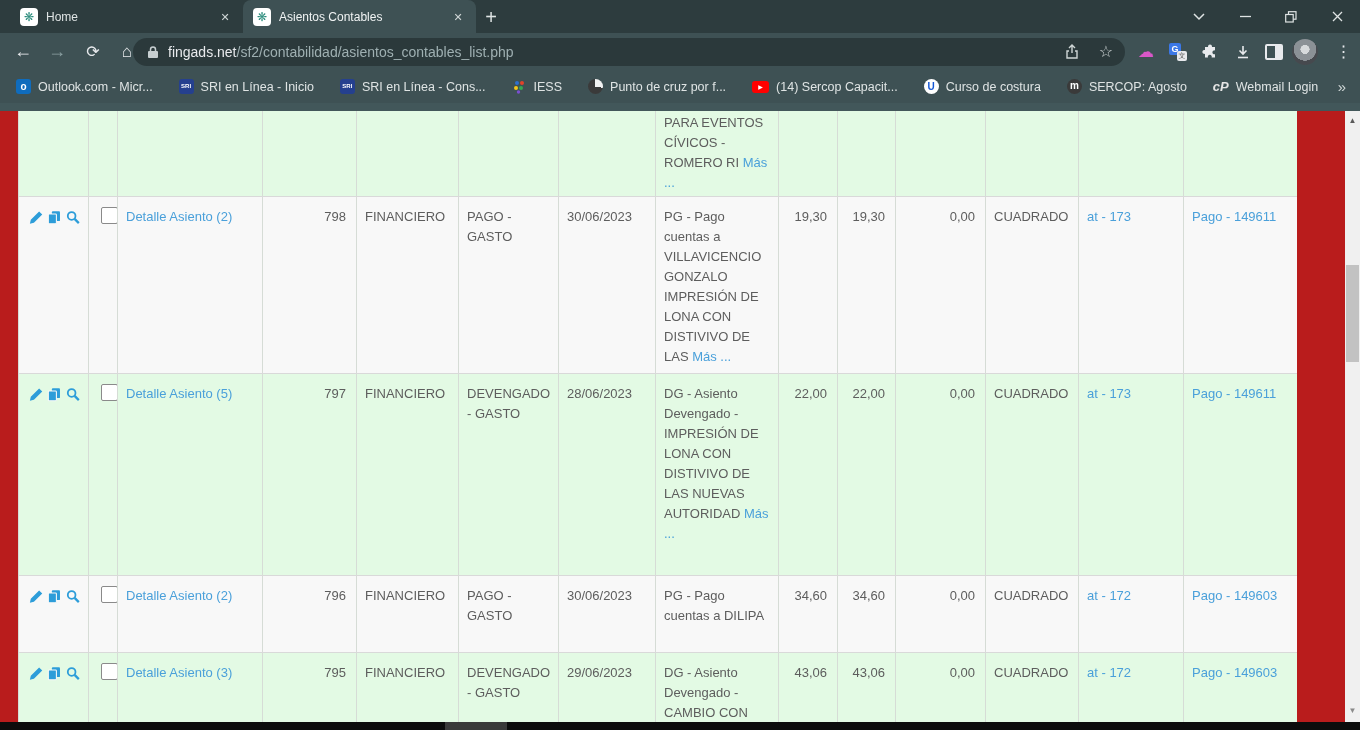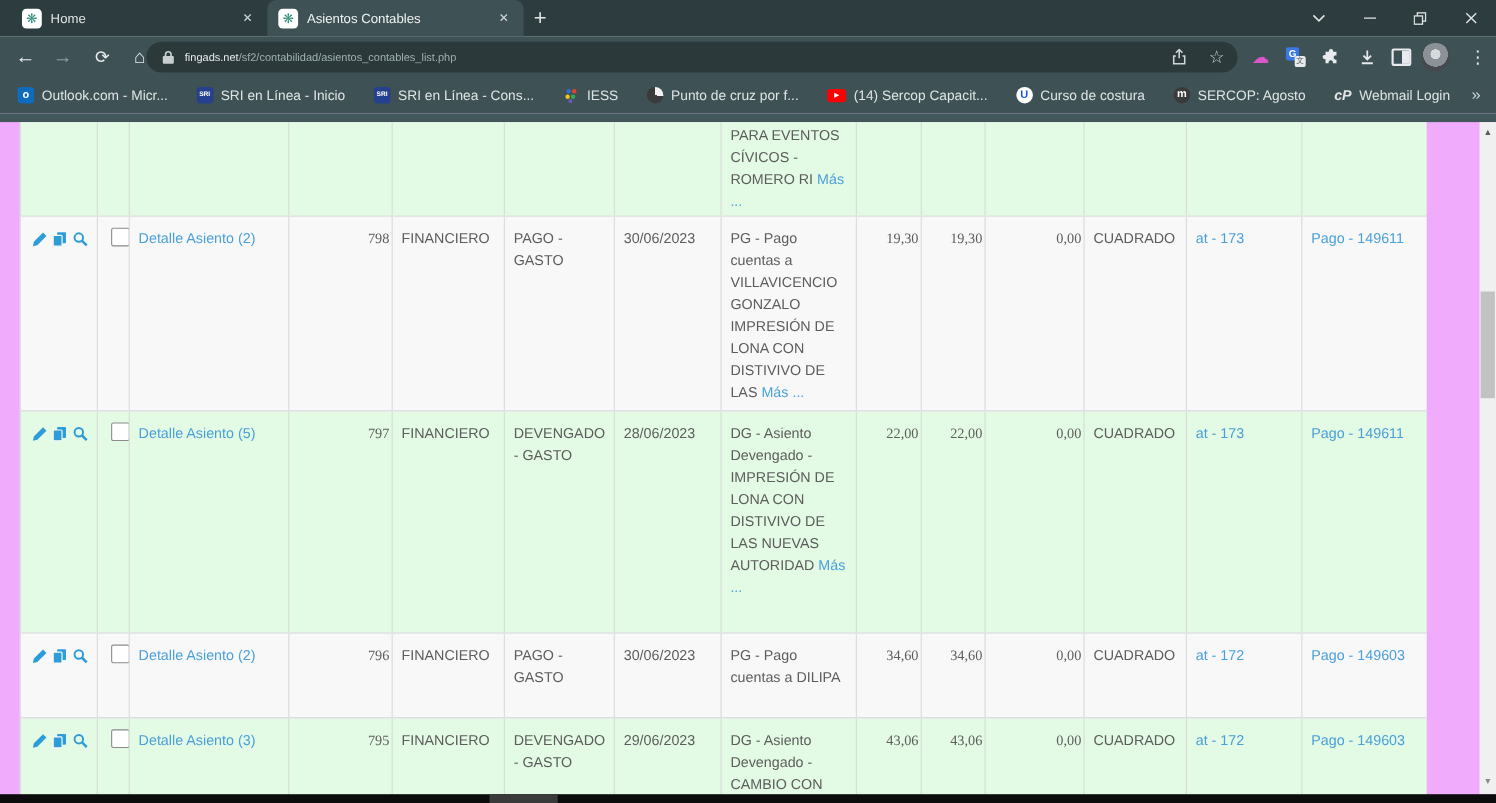--- a/index.html
+++ b/index.html
@@ -19,21 +19,21 @@
     color:#cfd6d6;font-size:11px;flex:none;}
   .newtab{width:30px;height:28px;margin-top:3px;color:#dfe4e4;font-size:20px;line-height:28px;
     text-align:center;}
   .wincontrols{position:absolute;right:0;top:0;height:33px;display:flex;}
   .winbtn{width:46px;height:33px;display:flex;align-items:center;justify-content:center;}
   .toolbar{position:absolute;left:0;top:33px;width:1360px;height:37px;background:#3e5154;}
   .navic{position:absolute;top:0;height:37px;display:flex;align-items:center;justify-content:center;
     width:30px;color:#e8eaed;font-size:18px;}
   .urlpill{position:absolute;left:133px;top:5px;width:992px;height:28px;border-radius:14px;
     background:#2b393b;display:flex;align-items:center;padding:0 14px;box-sizing:border-box;gap:9px;}
-  .urltext{font-size:10px;white-space:nowrap;overflow:hidden;text-align:center;}
+  .urltext{font-size:14px;white-space:nowrap;overflow:hidden;text-align:center;}
   .urltext .dom{color:#e8eaed;}
   .urltext .path{color:#9fb0b2;}
   .ticon{position:absolute;top:0;height:37px;display:flex;align-items:center;justify-content:center;width:28px;}
   .ext-translate{position:relative;width:18px;height:18px;display:inline-block;}
   .ext-translate .g{position:absolute;left:0;top:0;width:12px;height:12px;background:#3b78e7;border-radius:2px;
     color:#fff;font-size:9px;line-height:12px;text-align:center;font-weight:bold;}
   .ext-translate .wen{position:absolute;right:0;bottom:0;width:10px;height:10px;background:#e8eaed;border-radius:2px;
     color:#555;font-size:7px;line-height:10px;text-align:center;}
   .cloudext{color:#d957c8;font-size:16px;}
   .sidebar-sq{width:14px;height:12px;border:2px solid #e8eaed;border-radius:2px;
@@ -42,31 +42,31 @@
     background:radial-gradient(circle at 50% 40%,#d7dadc 0 22%,#8b9196 23% 55%,#46494e 56%);}
   .dots{color:#e8eaed;font-size:16px;letter-spacing:1px;}
   .bookmarks{position:absolute;left:0;top:70px;width:1360px;height:33px;background:#3e5154;
     display:flex;align-items:center;gap:26px;padding-left:16px;box-sizing:border-box;}
   .bm-item{display:flex;align-items:center;gap:7px;color:#dfe4e4;font-size:12.5px;white-space:nowrap;}
   .bm-sq{display:inline-block;width:15px;height:15px;border-radius:3px;color:#fff;font-weight:bold;
     text-align:center;flex:none;}
   .bm-overflow{position:absolute;right:14px;color:#cfd6d6;font-size:15px;}
 
   
-  .page{position:absolute;left:0;top:103px;width:1360px;height:627px;background:#f0abfc;}
+  .page{position:absolute;left:0;top:103px;width:1360px;height:627px;background:#b91c1c;}
   .page-strip{position:absolute;left:0;top:0;width:1360px;height:8px;background:#42575a;}
   .tbl{position:absolute;left:18px;top:8px;width:1279px;}
   .trow{display:grid;grid-template-columns:70px 29px 145px 94px 102px 100px 97px 123px 59px 58px 90px 93px 105px 114px;
     border-left:1px solid #d6dcd6;border-bottom:1px solid #d9d9d9;box-sizing:border-box;overflow:hidden;}
   .shade-green{background:#e3fae4;}
   .shade-white{background:#f8f8f8;}
   .cell{border-right:1px solid #d6dcd6;padding:10px 8px 6px 8px;box-sizing:border-box;
     font-size:13px;line-height:20px;color:#5d5d5d;overflow:hidden;}
   .trow.clipped .cell{padding-top:2px;}
-  .num{text-align:right;padding-right:2px;font-family:Liberation Serif, serif;}
+  .num{text-align:right;padding-right:10px;}
   .lk{color:#4aa0da;text-decoration:none;cursor:pointer;}
   .c-actions{display:flex;gap:4px;padding-left:10px;align-items:flex-start;}
   .c-actions svg{margin-top:3px;}
   .checkbox{display:inline-block;width:15px;height:15px;background:#fff;border:1.5px solid #8a8a8a;
     border-radius:2px;margin-left:4px;}
 
   
   .vscroll{position:absolute;right:0;top:8px;width:15px;height:611px;background:#f0f0f0;}
   .vthumb{position:absolute;left:1px;top:154px;width:13px;height:97px;background:#c2c2c2;}
   .sarrow{position:absolute;left:0;width:15px;text-align:center;font-size:8px;color:#5a5a5a;}

